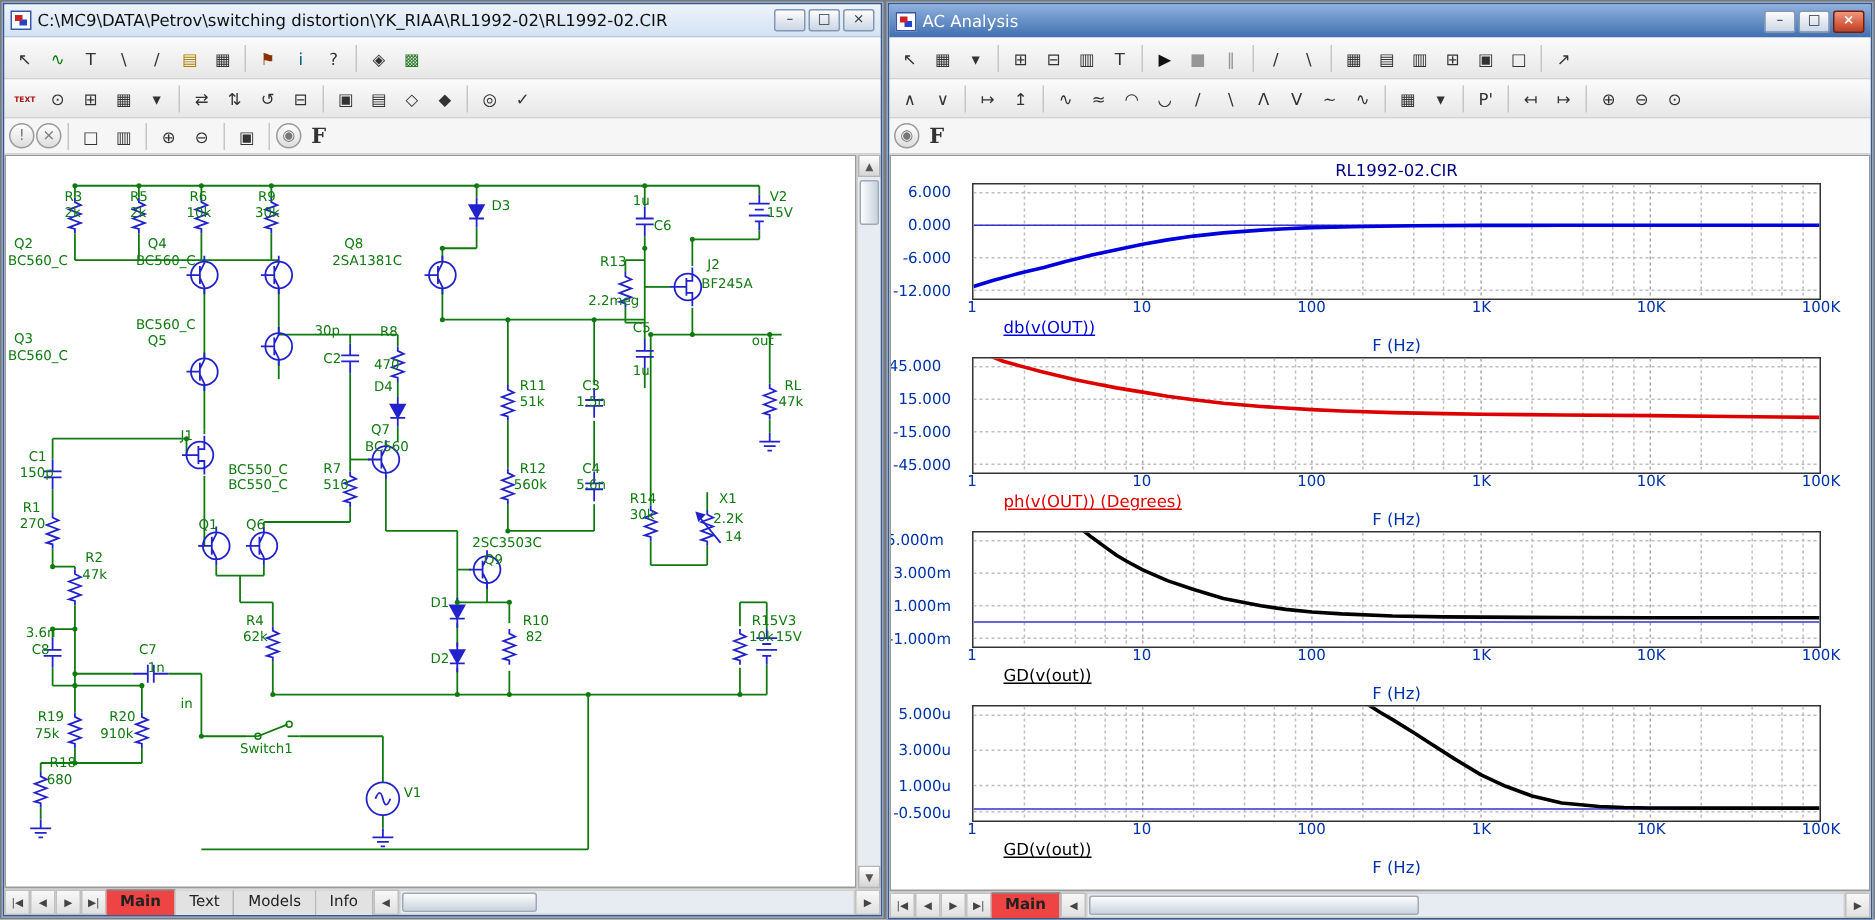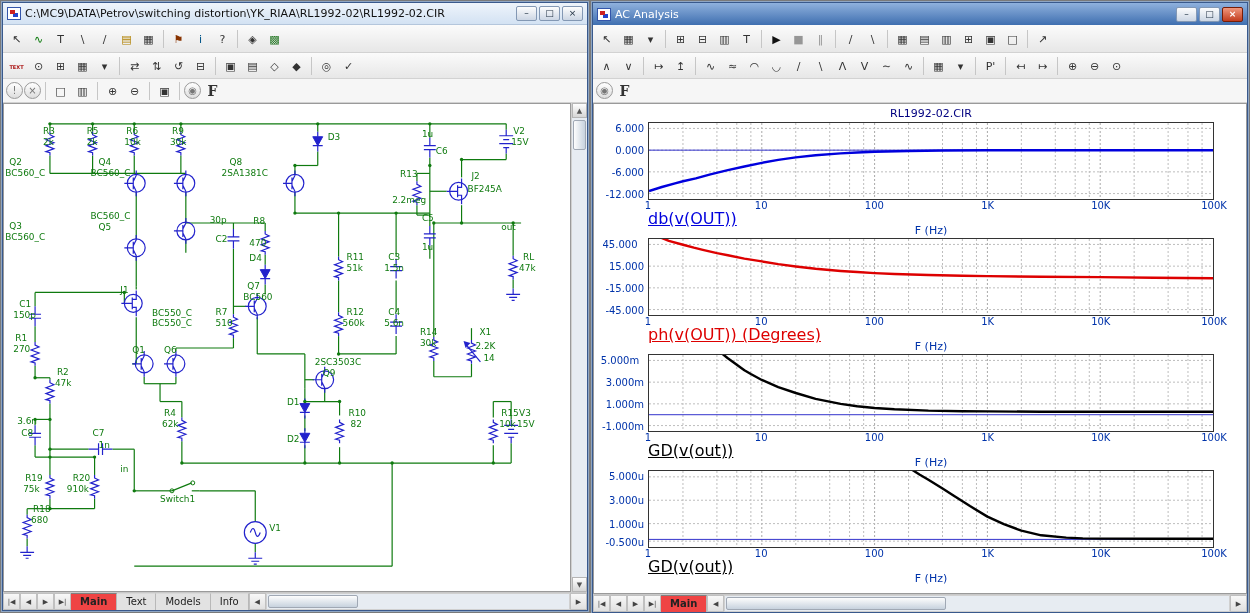--- a/index.html
+++ b/index.html
@@ -39,26 +39,26 @@
 .tab{padding:0 9px;line-height:16px;border-right:1px solid #b8b8b8;border-top:1px solid #d8d8d8;background:#e2e2e2;color:#222;flex:0 0 auto;}
 .tab.active{background:#ef4444;font-weight:bold;border-top:1px solid #808080;}
 .hscroll{flex:1;display:flex;min-width:0;}
 .htrack{flex:1;position:relative;background:#e7ecf2;border:1px solid #d0d0d0;min-width:0;}
 .hthumb{position:absolute;top:1px;bottom:1px;left:1px;width:90px;background:linear-gradient(#fdfdfd,#c7d2de);border:1px solid #a0a8b4;border-radius:2px;}
 #charts-region{flex:1;background:#fff;border:1px solid #9a9a9a;position:relative;overflow:hidden;padding-top:3px;}
 .chart-block{position:relative;}
 .chart-title{width:566px;margin-left:54px;text-align:center;color:#000080;font-size:11px;height:15px;line-height:14px;}
 .plot-row{position:relative;height:78px;margin-left:54px;width:566px;border:1px solid #333;background:#fff;}
 .plotsvg{position:absolute;left:0;top:0;width:100%;height:100%;display:block;}
-.ytick{position:absolute;right:100%;margin-right:5px;width:48px;text-align:right;font-size:10px;color:#0033aa;line-height:12px;}
+.ytick{position:absolute;right:100%;margin-right:15px;width:48px;text-align:right;font-size:10px;color:#0033aa;line-height:12px;}
 .grid{stroke:#bdbdbd;stroke-width:1;stroke-dasharray:2,2;vector-effect:non-scaling-stroke;}
 .grid.major{stroke:#a8a8a8;}
 .xrow{height:12px;position:relative;margin-left:54px;width:566px;font-size:10px;color:#0033aa;}
 .xtick{position:absolute;top:0;transform:translateX(-50%);line-height:12px;}
-.legrow{height:13px;margin-left:54px;font-size:16px;line-height:13px;}
+.legrow{height:13px;margin-left:75px;font-size:11px;line-height:13px;}
 .legend{text-decoration:underline;}
 .xlrow{height:13px;margin-left:54px;width:566px;text-align:center;font-size:11px;color:#0033aa;line-height:12px;}
 </style>
 </head>
 <body>
 
 <div class="window" id="left-window">
   <div class="titlebar">
     <div class="appicon"></div>
     <div class="title-text">C:\MC9\DATA\Petrov\switching distortion\YK_RIAA\RL1992-02\RL1992-02.CIR</div>

